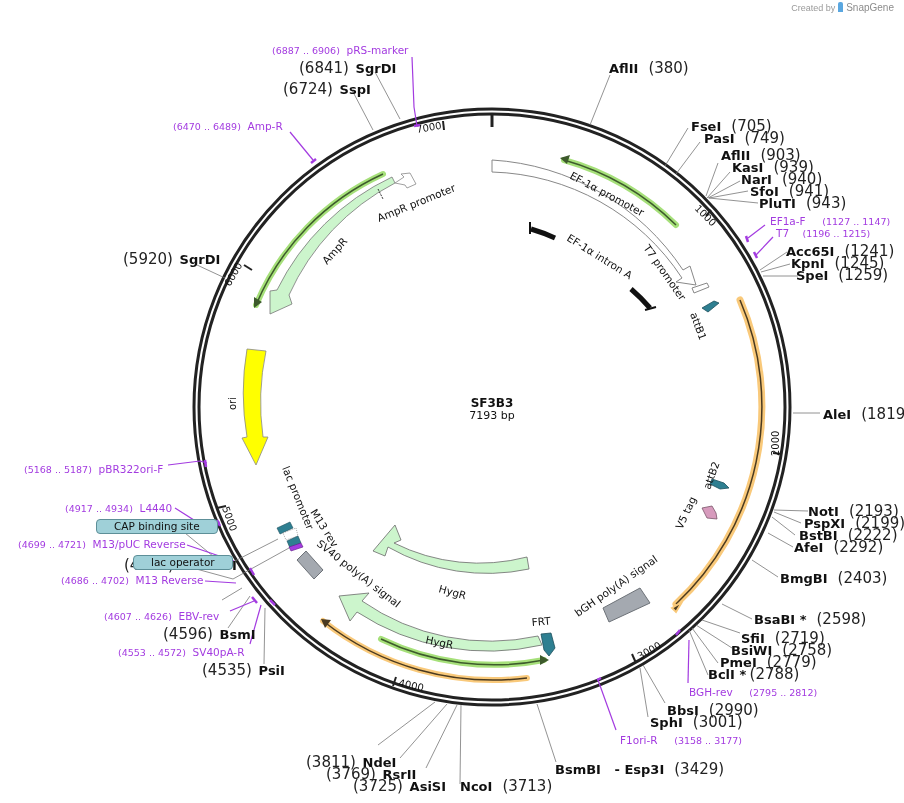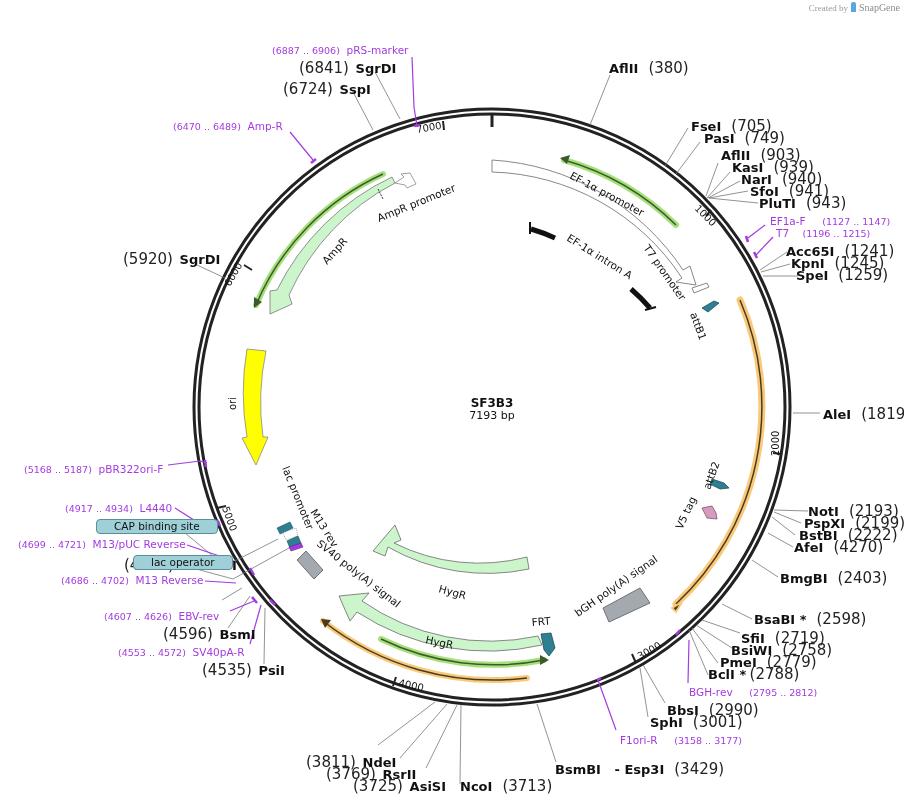--- a/index.html
+++ b/index.html
@@ -1,18 +1,18 @@
 <!DOCTYPE html>
 <html><head>
 <meta charset="utf-8">
 <style>
   html, body { margin:0; padding:0; background:#ffffff; }
   body { width:904px; height:803px; position:relative; overflow:hidden; font-family:"DejaVu Sans", sans-serif; }
   #map { position:absolute; left:0; top:0; width:904px; height:803px; }
-  .credit { position:absolute; right:4px; top:2px; font-size:9px; color:#9a9a9a; font-family:Liberation Serif, serif; }
+  .credit { position:absolute; right:10px; top:2px; font-size:9px; color:#9a9a9a; font-family:Liberation Sans, sans-serif; }
   .credit b { font-weight:normal; color:#8c8c8c; font-size:10px; }
   .credit .logo { display:inline-block; width:5px; height:10px; background:#5aa7e0; margin:0 3px; vertical-align:-1px; border-radius:2px 2px 0 0; }
   .title { position:absolute; left:0; width:984px; text-align:center; top:396px; font-weight:bold; font-size:12px; color:#111; }
   .sub { position:absolute; left:0; width:984px; text-align:center; top:409px; font-size:11px; color:#111; }
   .lbl { position:absolute; font-size:10.5px; white-space:nowrap; line-height:12px; }
   .enz { font-weight:bold; color:#111; font-size:13px; }
   .pos { color:#222; font-size:15px; }
   .prim { color:#a33be0; }
   .primpos { color:#a33be0; font-size:9.5px; }
   .box { position:absolute; font-size:10.5px; color:#111; background:#9fd0d8; border:1px solid #5d8f98; border-radius:4px; padding:0 17px; line-height:13px; white-space:nowrap; }
@@ -208,21 +208,21 @@
 <div class="lbl" style="left:741px;top:173px"><span class="enz">NarI</span>&nbsp;&nbsp;&nbsp;<span class="pos">(940)</span></div>
 <div class="lbl" style="left:750px;top:185px"><span class="enz">SfoI</span>&nbsp;&nbsp;&nbsp;<span class="pos">(941)</span></div>
 <div class="lbl" style="left:759px;top:197px"><span class="enz">PluTI</span>&nbsp;&nbsp;&nbsp;<span class="pos">(943)</span></div>
 <div class="lbl" style="left:786px;top:245px"><span class="enz">Acc65I</span>&nbsp;&nbsp;&nbsp;<span class="pos">(1241)</span></div>
 <div class="lbl" style="left:791px;top:257px"><span class="enz">KpnI</span>&nbsp;&nbsp;&nbsp;<span class="pos">(1245)</span></div>
 <div class="lbl" style="left:796px;top:269px"><span class="enz">SpeI</span>&nbsp;&nbsp;&nbsp;<span class="pos">(1259)</span></div>
 <div class="lbl" style="left:823px;top:408px"><span class="enz">AleI</span>&nbsp;&nbsp;&nbsp;<span class="pos">(1819)</span></div>
 <div class="lbl" style="left:808px;top:505px"><span class="enz">NotI</span>&nbsp;&nbsp;&nbsp;<span class="pos">(2193)</span></div>
 <div class="lbl" style="left:804px;top:517px"><span class="enz">PspXI</span>&nbsp;&nbsp;&nbsp;<span class="pos">(2199)</span></div>
 <div class="lbl" style="left:799px;top:529px"><span class="enz">BstBI</span>&nbsp;&nbsp;&nbsp;<span class="pos">(2222)</span></div>
-<div class="lbl" style="left:794px;top:541px"><span class="enz">AfeI</span>&nbsp;&nbsp;&nbsp;<span class="pos">(4270)</span></div>
+<div class="lbl" style="left:794px;top:541px"><span class="enz">AfeI</span>&nbsp;&nbsp;&nbsp;<span class="pos">(2292)</span></div>
 <div class="lbl" style="left:780px;top:572px"><span class="enz">BmgBI</span>&nbsp;&nbsp;&nbsp;<span class="pos">(2403)</span></div>
 <div class="lbl" style="left:754px;top:613px"><span class="enz">BsaBI *</span>&nbsp;&nbsp;&nbsp;<span class="pos">(2598)</span></div>
 <div class="lbl" style="left:741px;top:632px"><span class="enz">SfiI</span>&nbsp;&nbsp;&nbsp;<span class="pos">(2719)</span></div>
 <div class="lbl" style="left:731px;top:644px"><span class="enz">BsiWI</span>&nbsp;&nbsp;&nbsp;<span class="pos">(2758)</span></div>
 <div class="lbl" style="left:720px;top:656px"><span class="enz">PmeI</span>&nbsp;&nbsp;&nbsp;<span class="pos">(2779)</span></div>
 <div class="lbl" style="left:708px;top:668px"><span class="enz">BclI *</span>&nbsp;<span class="pos">(2788)</span></div>
 <div class="lbl" style="left:667px;top:704px"><span class="enz">BbsI</span>&nbsp;&nbsp;&nbsp;<span class="pos">(2990)</span></div>
 <div class="lbl" style="left:650px;top:716px"><span class="enz">SphI</span>&nbsp;&nbsp;&nbsp;<span class="pos">(3001)</span></div>
 <div class="lbl" style="left:555px;top:763px"><span class="enz" style="white-space:pre">BsmBI   - Esp3I</span>&nbsp;&nbsp;&nbsp;<span class="pos">(3429)</span></div>
 <div class="lbl" style="left:460px;top:780px"><span class="enz">NcoI</span>&nbsp;&nbsp;&nbsp;<span class="pos">(3713)</span></div>

